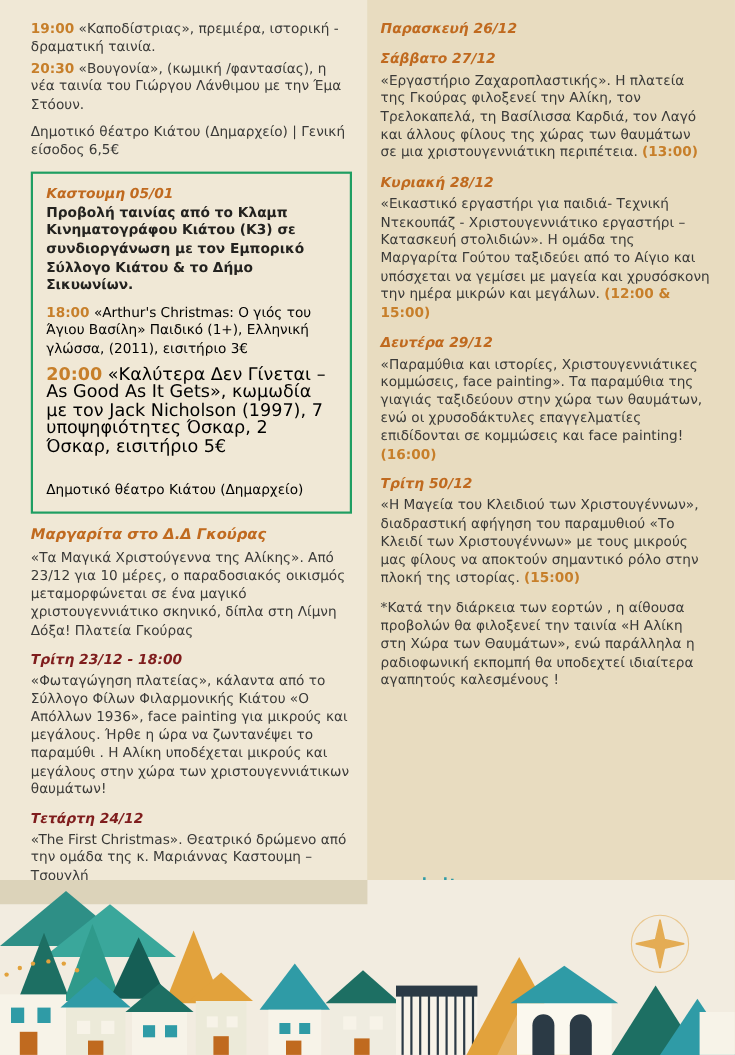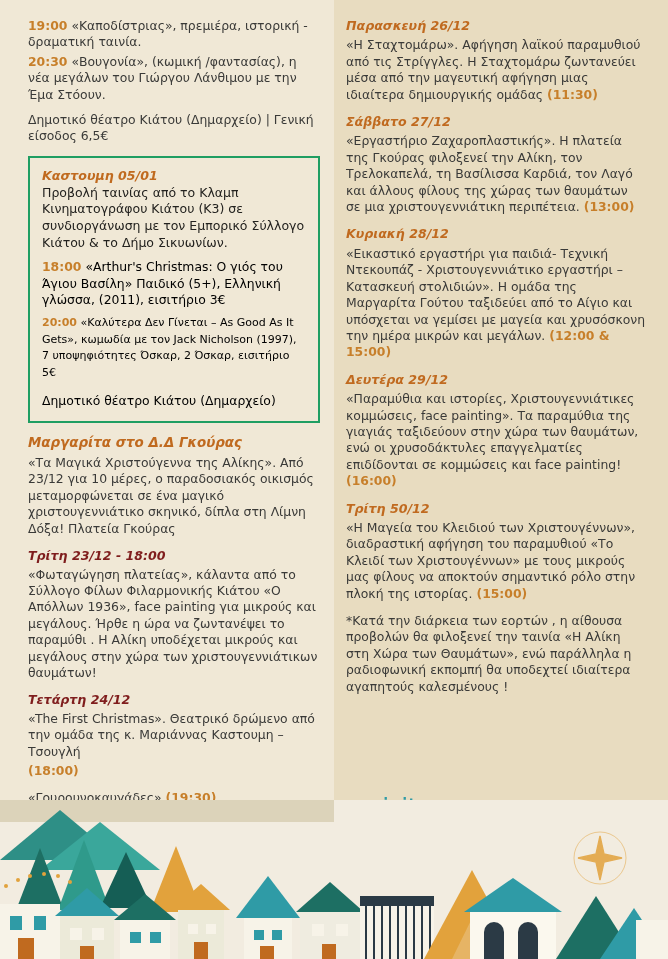--- a/index.html
+++ b/index.html
@@ -52,36 +52,36 @@
 
   <div class="col col-left">
 
     <div class="blk">
       <p>
         <span class="time">19:00</span>
         <span>«Καποδίστριας», πρεμιέρα, ιστορική - δραματική ταινία.</span>
       </p>
       <p>
         <span class="time">20:30</span>
-        <span>«Βουγονία», (κωμική /φαντασίας), η νέα μεγάλων του Γιώργου Λάνθιμου με την Έμα Στόουν.</span>
+        <span>«Βουγονία», (κωμική /φαντασίας), η νέα ταινία του Γιώργου Λάνθιμου με την Έμα Στόουν.</span>
       </p>
       <p style="margin-top:9px">Δημοτικό θέατρο Κιάτου (Δημαρχείο)  |  Γενική είσοδος 6,5€</p>
     </div>
 
     <div class="boxed">
       <p class="dateline">
         <span>Καστουμη</span>
         <span>05/01</span>
       </p>
-      <p style="font-weight:normal;color:#23221f;line-height:16.6px;font-size:12.5px;margin-bottom:8px;">Προβολή ταινίας από το Κλαμπ Κινηματογράφου Κιάτου (Κ3) σε συνδιοργάνωση με τον Εμπορικό Σύλλογο Κιάτου &amp; το Δήμο Σικυωνίων.</p>
+      <p style="font-weight:bold;color:#23221f;line-height:16.6px;font-size:12.5px;margin-bottom:8px;">Προβολή ταινίας από το Κλαμπ Κινηματογράφου Κιάτου (Κ3) σε συνδιοργάνωση με τον Εμπορικό Σύλλογο Κιάτου &amp; το Δήμο Σικυωνίων.</p>
       <p style="line-height:16.4px;font-size:12.4px;margin-bottom:7px;">
         <span class="time">18:00</span>
-        <span>«Arthur's Christmas: Ο γιός του Άγιου Βασίλη» Παιδικό (5+), Ελληνική γλώσσα, (2011), εισιτήριο 3€</span>
-      </p>
-      <p style="line-height:16.4px;font-size:11px;margin-bottom:12px;">
+        <span>«Arthur's Christmas: Ο γιός του Άγιου Βασίλη» Παιδικό (1+), Ελληνική γλώσσα, (2011), εισιτήριο 3€</span>
+      </p>
+      <p style="line-height:16.4px;font-size:16px;margin-bottom:23px;">
         <span class="time">20:00</span>
         <span>«Καλύτερα Δεν Γίνεται – As Good As It Gets», κωμωδία με τον Jack Nicholson (1997), 7 υποψηφιότητες Όσκαρ, 2 Όσκαρ, εισιτήριο 5€</span>
       </p>
       <p style="font-size:12.4px;">Δημοτικό θέατρο Κιάτου (Δημαρχείο)</p>
     </div>
 
     <div class="sec-title">Μαργαρίτα στο Δ.Δ Γκούρας</div>
 
     <div class="blk">
       <p>«Τα Μαγικά Χριστούγεννα της Αλίκης». Από 23/12 για 10 μέρες, ο παραδοσιακός οικισμός μεταμορφώνεται σε ένα μαγικό χριστουγεννιάτικο σκηνικό, δίπλα στη Λίμνη Δόξα! Πλατεία Γκούρας</p>
@@ -104,24 +104,20 @@
         <span class="time">(19:30)</span>
       </p>
     </div>
 
   </div>
 
   <div class="col col-right">
 
     <div class="blk">
       <p class="rt-date">Παρασκευή 26/12</p>
-      <p>
-        <span>«Η Σταχτομάρω». Αφήγηση λαϊκού παραμυθιού από τις Στρίγγλες. Η Σταχτομάρω ζωντανεύει μέσα από την μαγευτική αφήγηση μιας ιδιαίτερα δημιουργικής ομάδας</span>
-        <span class="time">(11:30)</span>
-      </p>
     </div>
 
     <div class="blk">
       <p class="rt-date">Σάββατο  27/12</p>
       <p>
         <span>«Εργαστήριο Ζαχαροπλαστικής». Η πλατεία της Γκούρας φιλοξενεί την Αλίκη, τον Τρελοκαπελά, τη Βασίλισσα Καρδιά, τον Λαγό και άλλους φίλους της χώρας των θαυμάτων σε μια χριστουγεννιάτικη περιπέτεια.</span>
         <span class="time">(13:00)</span>
       </p>
     </div>
 

